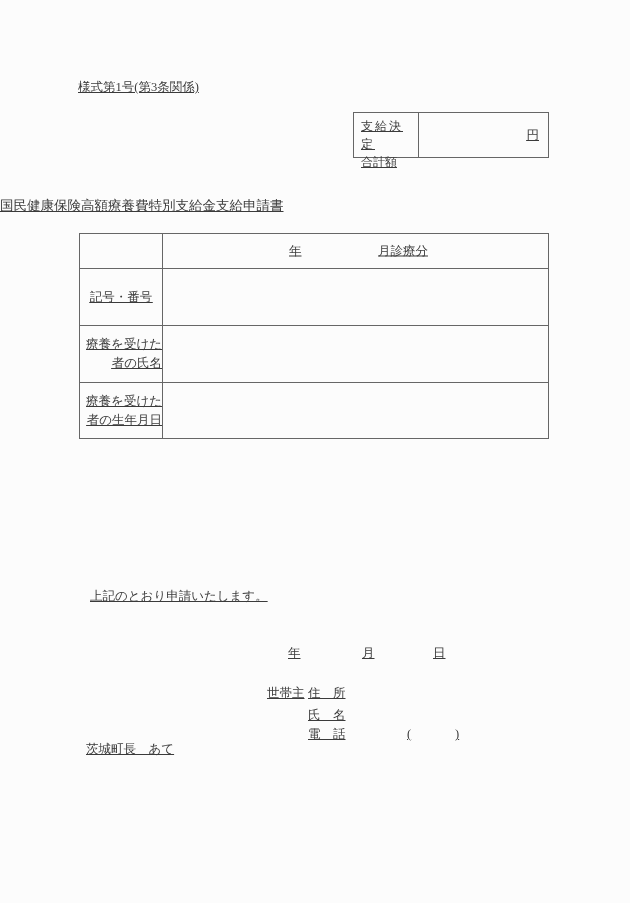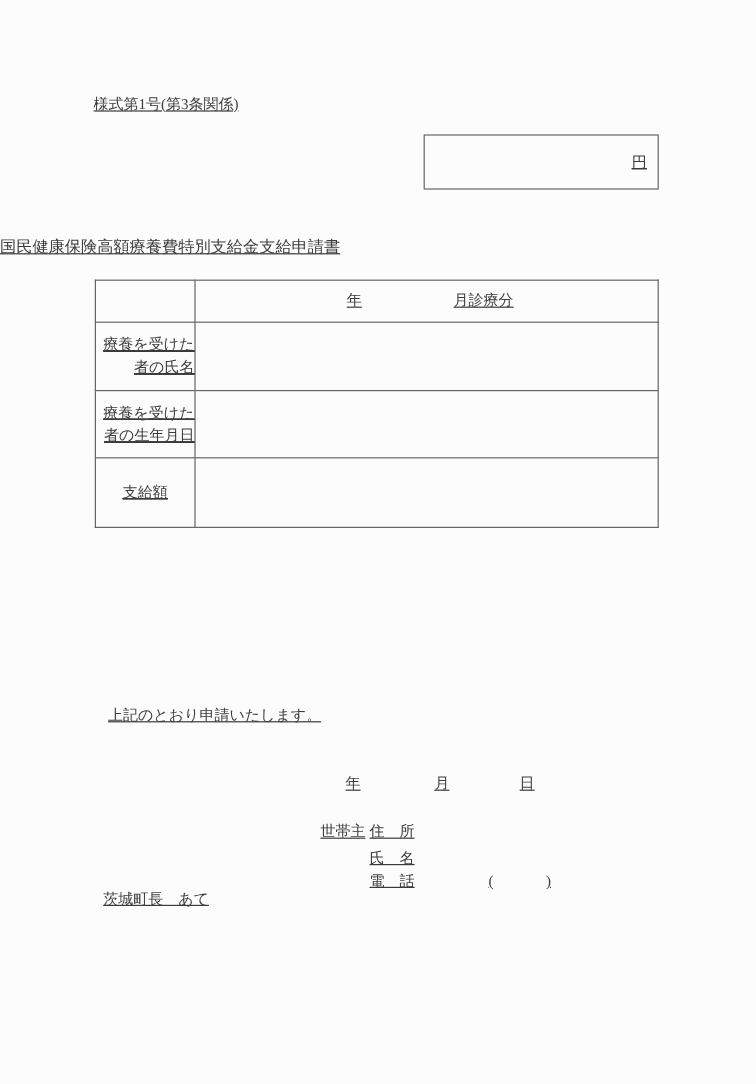--- a/index.html
+++ b/index.html
@@ -74,53 +74,57 @@
 
   
   #addressee { left: 86px; top: 742px; text-align: right; }
 </style>
 </head>
 <body>
 
 <div class="abs fs12" id="form-number">様式第1号(第3条関係)</div>
 
 <div class="abs" id="decision-box">
+  <div class="label-cell">
+    <span class="l1">支給決定</span>
+    <span class="l2">合計額</span>
+  </div>
   <div class="amount-cell">
     <span>円</span>
   </div>
 </div>
 
 <div class="abs fs13" id="title">国民健康保険高額療養費特別支給金支給申請書</div>
 
 <div class="abs" id="main-table-wrap">
   <table class="form-table">
     <tbody>
         <tr class="r1">
       <td class="col-label"></td>
       <td class="header-cell">
         <span class="hy">年</span>
         <span class="hm">月診療分</span>
       </td>
     </tr>
+    <tr class="r2">
+      <td class="col-label center">記号・番号</td>
+      <td></td>
+    </tr>
     <tr class="r3">
       <td class="col-label left-pad">
         <span>療養を受けた</span><br>
         <span>者の氏名</span>
       </td>
       <td></td>
     </tr>
     <tr class="r4">
       <td class="col-label left-pad">
         <span>療養を受けた</span><br>
         <span>者の生年月日</span>
       </td>
-      <td></td>
-    </tr>
-    <tr class="r5">
-      <td class="col-label center">支給額</td>
       <td></td>
     </tr>
   </tbody>
     </table>
 </div>
 
 <div class="abs fs12" id="declaration">上記のとおり申請いたします。</div>
 
 <span class="abs fs12" id="date-year">年</span>
 <span class="abs fs12" id="date-month">月</span>

